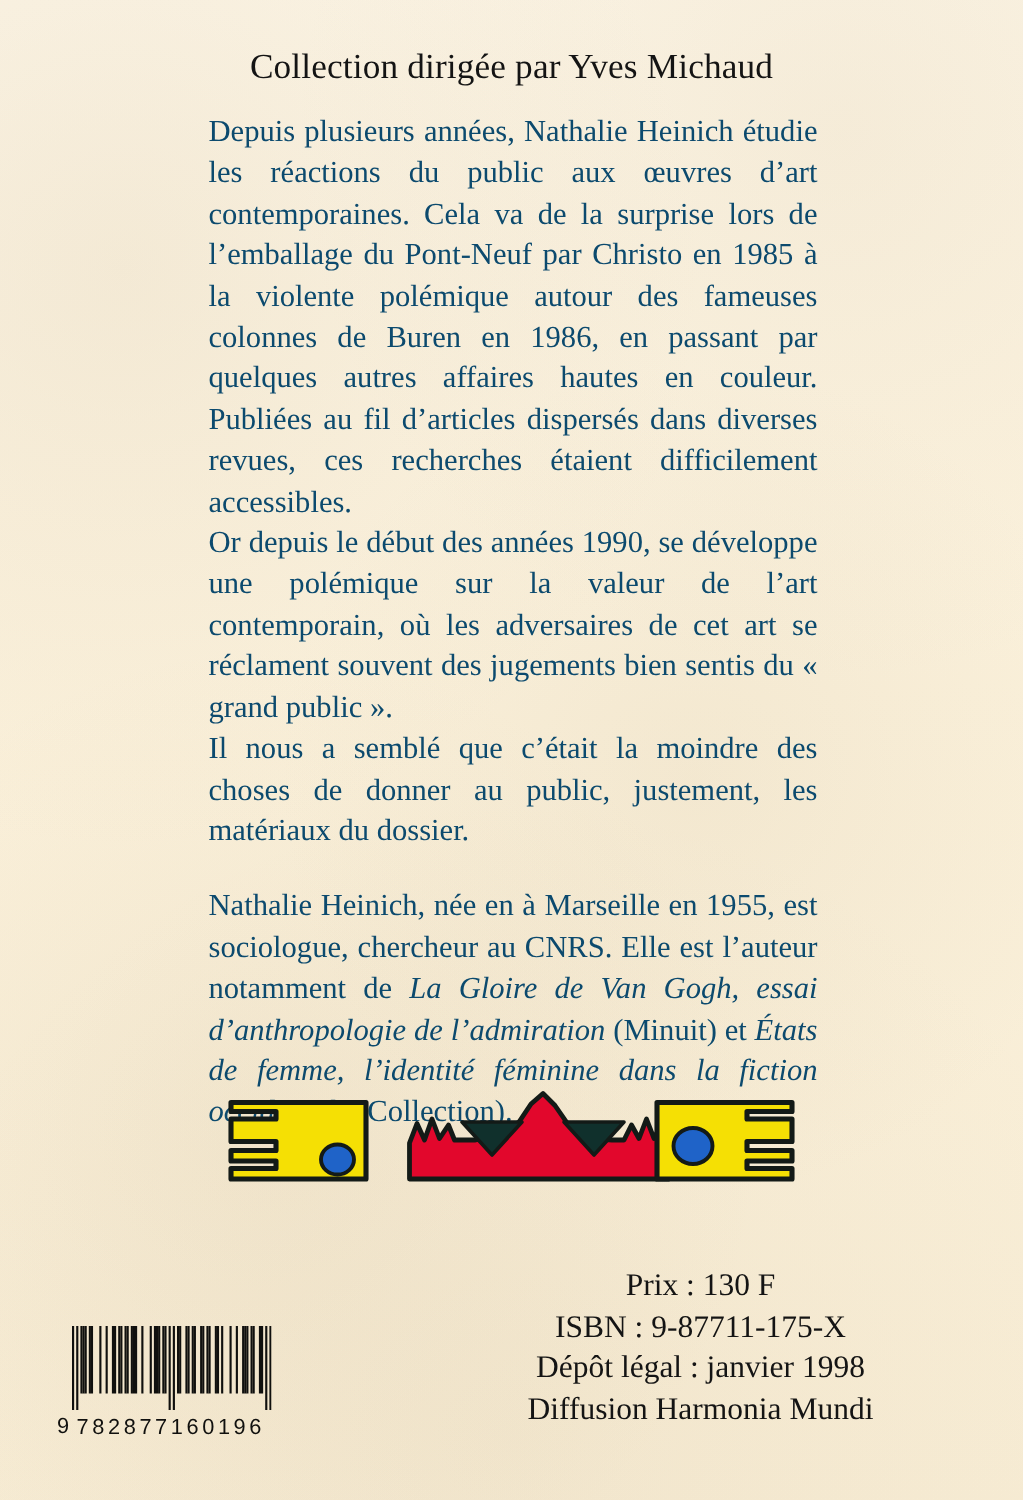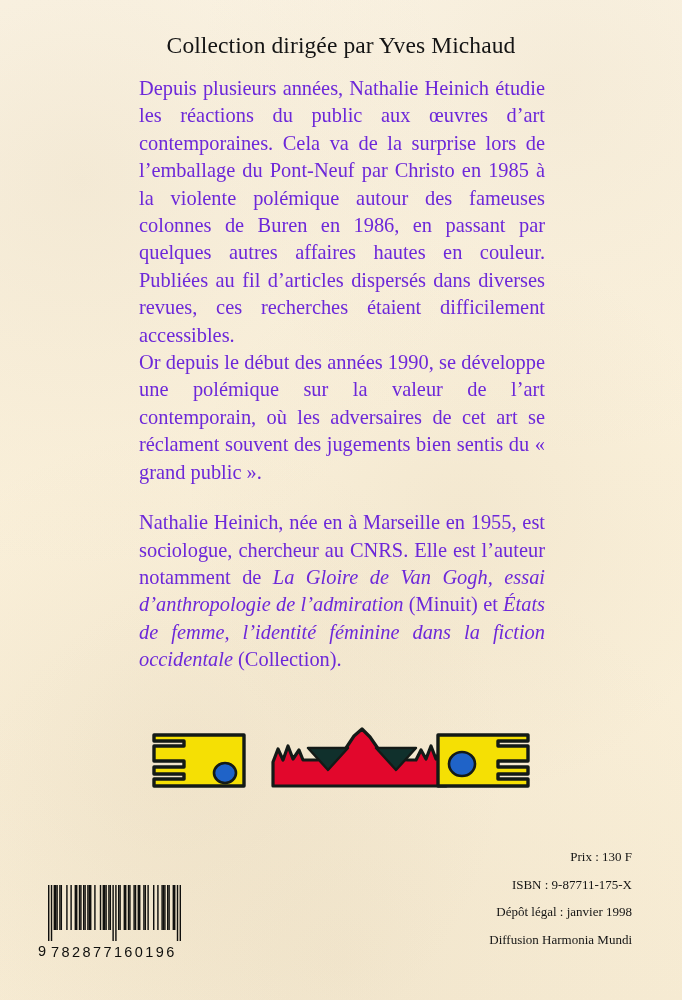--- a/index.html
+++ b/index.html
@@ -54,21 +54,21 @@
   
   .body-copy {
     position: absolute;
     left: 139px;
     top: 75px;
     width: 406px;
     font-size: 20.4px;
     line-height: 27.4px;
     text-align: justify;
     text-justify: inter-word;
-    color: #6d28d9;
+    color: #0c4a6e;
   }
   .body-copy p {
     margin: 0;
     text-align: justify;
   }
   .spacer-line { height: 23px; }
   .bio em, em { font-style: italic; }
 
   
   .ornament {
@@ -78,22 +78,22 @@
     width: 418px;
     height: 68px;
   }
 
   
   .colophon {
     position: absolute;
     right: 50px;
     top: 843px;
     width: 330px;
-    text-align: right;
-    font-size: 13px;
+    text-align: center;
+    font-size: 21px;
     line-height: 27.6px;
     color: #141414;
   }
   .colophon div { white-space: nowrap; }
 
   
   .barcode-block {
     position: absolute;
     left: 38px;
     top: 888px;
@@ -127,20 +127,21 @@
 
 <div class="paper-texture"></div>
 
 <div class="page">
 
   <div class="collection-title">Collection dirigée par Yves Michaud</div>
 
   <div class="body-copy">
     <p>Depuis plusieurs années, Nathalie Heinich étudie les réactions du public aux œuvres d’art contemporaines. Cela va de la surprise lors de l’emballage du Pont-Neuf par Christo en 1985 à la violente polémique autour des fameuses colonnes de Buren en 1986, en passant par quelques autres affaires hautes en couleur. Publiées au fil d’articles dispersés dans diverses revues, ces recherches étaient difficilement accessibles.</p>
     <p>Or depuis le début des années 1990, se développe une polémique sur la valeur de l’art contemporain, où les adversaires de cet art se réclament souvent des jugements bien sentis du « grand public ».</p>
+    <p>Il nous a semblé que c’était la moindre des choses de donner au public, justement, les matériaux du dossier.</p>
     <div class="spacer-line"></div>
     <p class="bio" id="bio-paragraph"><span>Nathalie Heinich, née en à Marseille en 1955, est sociologue, chercheur au CNRS. Elle est l’auteur notamment de </span><em>La Gloire de Van Gogh, essai d’anthropologie de l’admiration</em><span> (Minuit) et </span><em>États de femme, l’identité féminine dans la fiction occidentale</em><span> (Collection).</span></p>
   </div>
 
   <div class="ornament">
     <svg viewBox="0 0 418 68" width="418" height="68" xmlns="http://www.w3.org/2000/svg">
 
       <g>
         <path d="M22,20 L52,20 L52,15 L22,15 L22,9 L112,9 L112,60 L22,60 L22,53 L52,53 L52,48 L22,48 L22,41 L52,41 L52,35 L22,35 Z" fill="#f5e004" stroke="#131a17" stroke-width="3.4" stroke-linejoin="round"></path>
         <ellipse cx="93" cy="47" rx="11" ry="10" fill="#1f63c8" stroke="#131a17" stroke-width="2.6"></ellipse>

